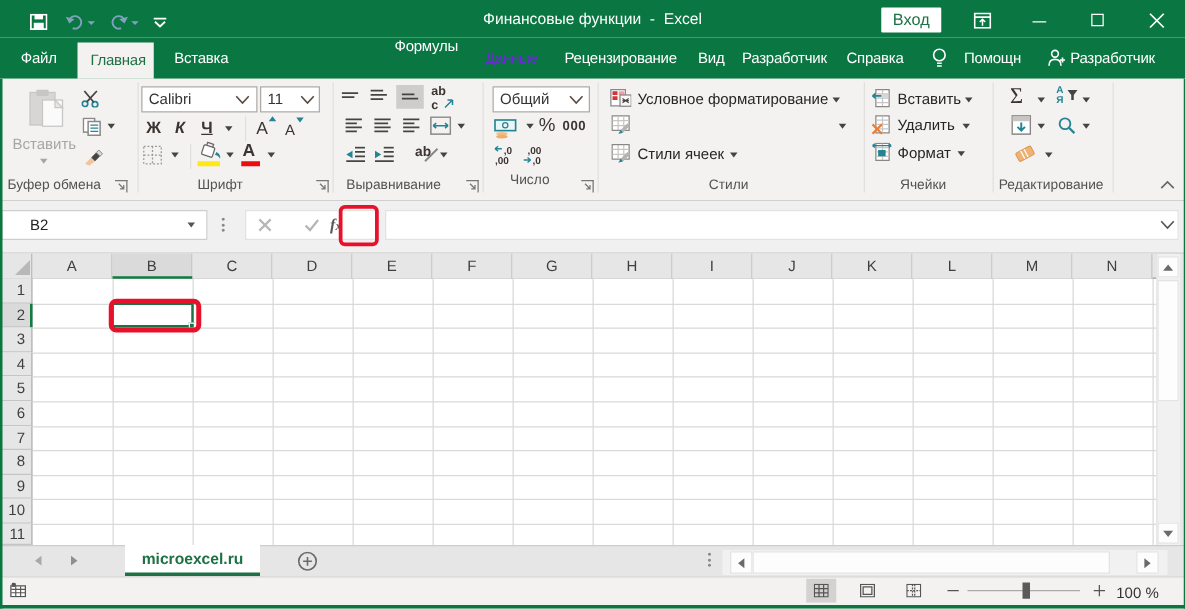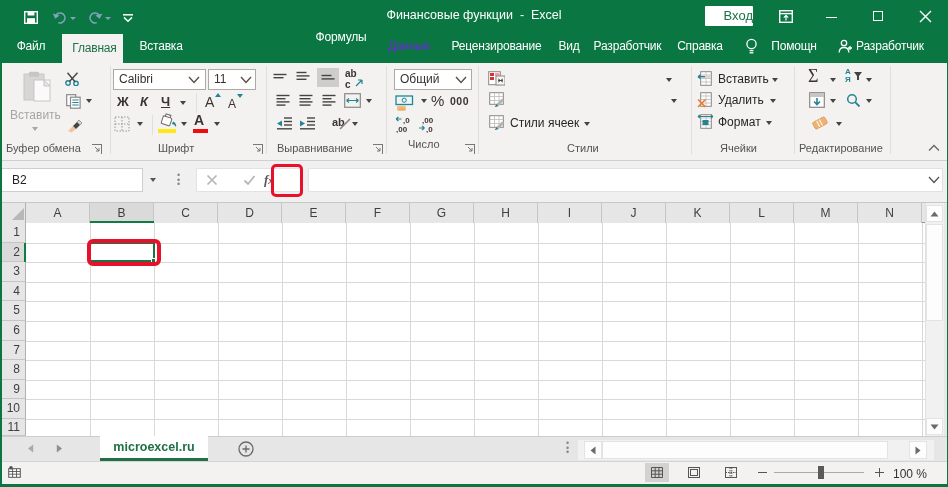--- a/index.html
+++ b/index.html
@@ -27,21 +27,21 @@
 <svg class="abs" style="left:86px;top:11px" width="17" height="13" viewBox="0 0 17 13">
 <path d="M13.8 5.4 A5 5 0 1 0 10.8 11.6" fill="none" stroke="#7fa3bd" stroke-width="1.5"></path>
 <path d="M16.4 2.4 L13.6 7.8 L9.4 4.4 Z" fill="#7fa3bd"></path>
     </svg>
 <div class="abs" style="left:105px;top:17px;width:0;height:0;border-left:3px solid transparent;border-right:3px solid transparent;border-top:3.5px solid #7fa3bd"></div>
 <svg class="abs" style="left:122px;top:14px" width="12" height="9" viewBox="0 0 12 9">
 <line x1="1" y1="0.8" x2="11" y2="0.8" stroke="#fff" stroke-width="1.5"></line>
 <path d="M2 3.4 L6 7.2 L10 3.4" fill="none" stroke="#fff" stroke-width="1.5"></path>
     </svg>
 <div class="abs" style="left:0;top:8px;width:948px;text-align:center;color:#fff;font-size:12.5px">Финансовые функции&nbsp;&nbsp;-&nbsp;&nbsp;Excel</div>
-<div class="abs" style="left:705px;top:6px;width:48px;height:20px;background:#fff;border-radius:1px;color:#1e7145;font-size:13px;text-align:right;line-height:20px">Вход</div>
+<div class="abs" style="left:705px;top:6px;width:48px;height:20px;background:#fff;border-radius:1px;color:#1e7145;font-size:13px;text-align:center;line-height:20px">Вход</div>
 <svg class="abs" style="left:779px;top:10px" width="14" height="13" viewBox="0 0 14 13">
 <rect x="0.7" y="0.7" width="12.6" height="11.6" fill="none" stroke="#fff" stroke-width="1.4"></rect>
 <line x1="1" y1="3.6" x2="13" y2="3.6" stroke="#fff" stroke-width="1.4"></line>
 <path d="M7 10.5 L7 5.8 M4.8 7.6 L7 5.4 L9.2 7.6" fill="none" stroke="#fff" stroke-width="1.2"></path>
     </svg>
 <div class="abs" style="left:826px;top:16.5px;width:11px;height:1.6px;background:#fff"></div>
 <div class="abs" style="left:873px;top:11px;width:10px;height:10px;border:1.5px solid #fff"></div>
 <svg class="abs" style="left:919px;top:10px" width="13" height="13" viewBox="0 0 13 13">
 <path d="M1 1 L12 12 M12 1 L1 12" stroke="#fff" stroke-width="1.4"></path>
     </svg>
@@ -246,20 +246,21 @@
     </svg>
 <svg class="abs" style="left:488px;top:71px" width="17" height="15" viewBox="0 0 17 15">
 <rect x="0.7" y="0.7" width="11.6" height="13" fill="#fff" stroke="#8a8886"></rect>
 <rect x="2" y="2" width="4" height="3" fill="#d13438"></rect>
       <rect x="2" y="6" width="4" height="3" fill="#d13438"></rect>
 <rect x="7" y="2" width="4.5" height="3" fill="#ff9ba0"></rect>
       <rect x="7" y="6" width="4.5" height="3" fill="#ffd2d4"></rect>
 <rect x="8" y="5" width="9" height="9" fill="#f7f7f7" stroke="#8a8886"></rect>
 <path d="M10 9.5 L15 9.5 M10 7.8 L15 11.2 M10 11.2 L15 7.8" stroke="#444" stroke-width="0.9"></path>
     </svg>
+<div class="btxt abs" style="left:510px;top:72px">Условное форматирование</div>
 <div class="dd abs" style="left:666px;top:78px"></div>
 <svg class="abs" style="left:489px;top:92px" width="17" height="15" viewBox="0 0 17 15">
 <rect x="0.7" y="0.7" width="13.6" height="11.6" fill="#fff" stroke="#8a8886"></rect>
 <path d="M1 4.5 L14 4.5 M1 8.5 L14 8.5 M5.5 1 L5.5 12 M10 1 L10 12" stroke="#c8c6c4"></path>
 <path d="M7.5 12 L13 6.5 L15 8.5 L9.5 14 Z" fill="#b5b3b1"></path>
 <path d="M5.5 15.5 L7.5 12 L9.5 14 Z" fill="#258494"></path>
     </svg>
 <div class="dd abs" style="left:671px;top:99px"></div>
 <svg class="abs" style="left:489px;top:115px" width="17" height="15" viewBox="0 0 17 15">
 <rect x="0.7" y="0.7" width="13.6" height="11.6" fill="#fff" stroke="#8a8886"></rect>
@@ -318,21 +319,21 @@
 <line x1="7" y1="4.5" x2="7" y2="11.5" stroke="#fff" stroke-width="1"></line>
 <line x1="10" y1="4.5" x2="10" y2="11.5" stroke="#fff" stroke-width="1"></line>
       </g>
     </svg>
 <div class="dd abs" style="left:836px;top:122px"></div>
 <div class="lbl" style="left:799px;top:142px">Редактирование</div>
 <svg class="abs" style="left:928px;top:144px" width="12" height="8" viewBox="0 0 12 8">
       <path d="M1 6.5 L6 1.5 L11 6.5" fill="none" stroke="#666" stroke-width="1.3"></path>
     </svg>
 <div class="abs" style="left:0;top:161px;width:948px;height:42px;background:#f1f0f0;border-bottom:1px solid #c9c7c5"></div>
-<div class="abs" style="left:1px;top:168px;width:142px;height:24px;background:#fff;border:1px solid #d0cecc;font-size:12px;color:#222;line-height:22px;padding-left:10px">B2</div>
+<div class="abs" style="left:1px;top:168px;width:165px;height:24px;background:#fff;border:1px solid #d0cecc;font-size:12px;color:#222;line-height:22px;padding-left:22px">B2</div>
 <div class="dd abs" style="left:150px;top:178px;border-top-color:#555"></div>
 <div class="abs" style="left:177px;top:173px;width:3px;height:13px;color:#8a8886;font-size:9px;line-height:4.5px">•<br>•<br>•</div>
 <div class="abs" style="left:196px;top:168px;width:107px;height:24px;background:#fff;border:1px solid #e4e2e0"></div>
 <svg class="abs" style="left:206px;top:174px" width="12" height="12" viewBox="0 0 12 12">
       <path d="M1.5 1.5 L10.5 10.5 M10.5 1.5 L1.5 10.5" stroke="#b8b6b4" stroke-width="1.7"></path>
     </svg>
 <svg class="abs" style="left:243px;top:174px" width="13" height="12" viewBox="0 0 13 12">
       <path d="M1.5 6.5 L5 10 L11.5 2" fill="none" stroke="#b8b6b4" stroke-width="1.8"></path>
     </svg>
 <div class="abs" style="left:264px;top:172px;font-size:13px;font-style:italic;color:#595959;font-family:'Liberation Serif',serif"><b>f<span style="font-size:10px;font-style:italic">x</span></b></div>

